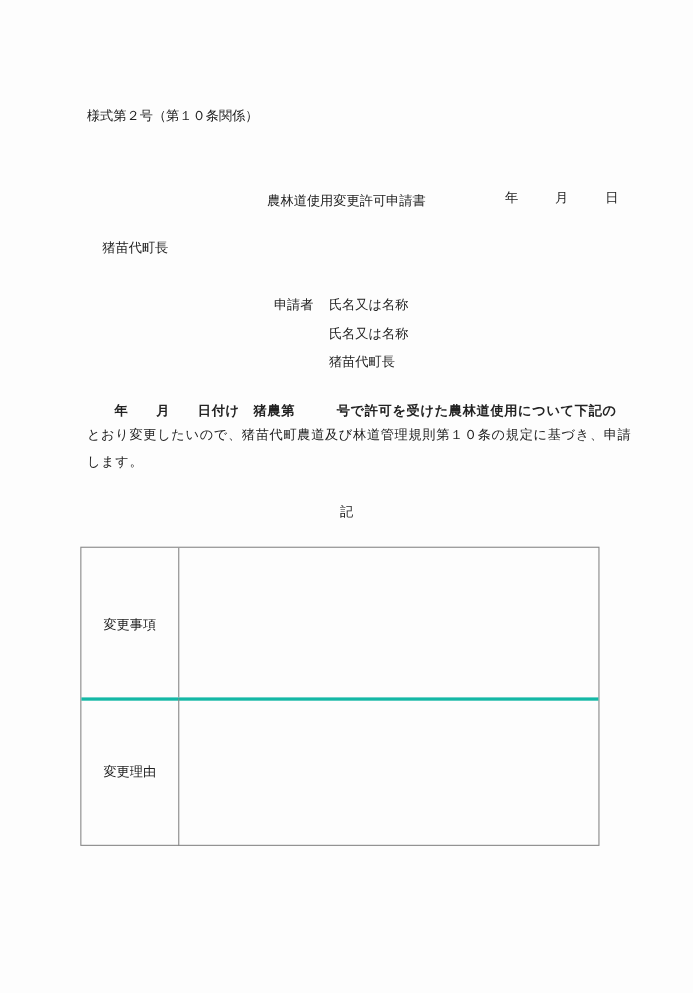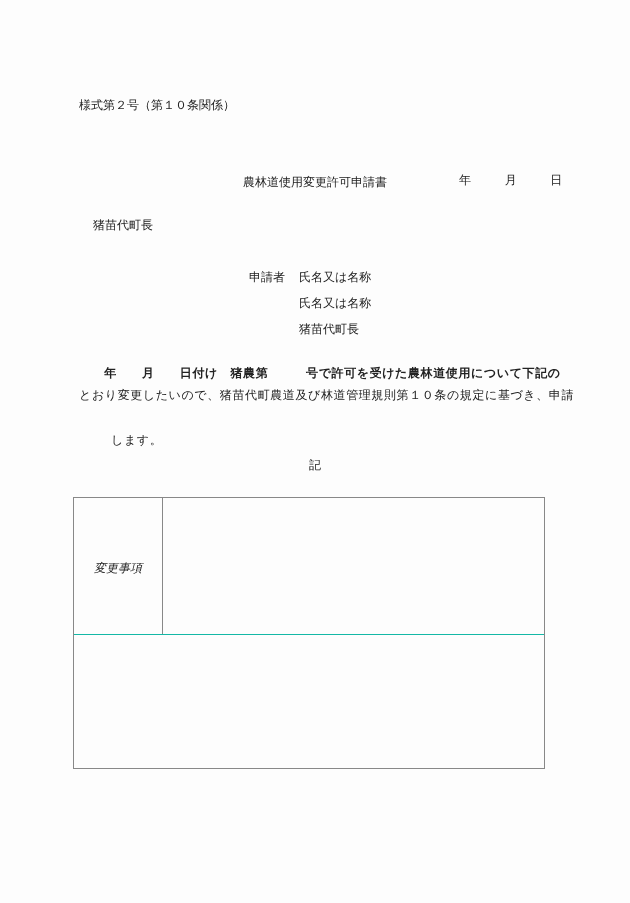--- a/index.html
+++ b/index.html
@@ -11,28 +11,28 @@
   .abs { position: absolute; white-space: nowrap; line-height: 14px; }
   #form-label { left: 79px; top: 98px; }
   #doc-title { left: 0; width: 630px; text-align: center; top: 127px; margin-top: 48px; }
   #date-line { left: 459px; top: 173px; }
   #date-line span { display: inline-block; }
   #addressee { left: 93px; top: 218px; }
   #applicant-label { left: 249px; top: 270px; }
   .app-field { left: 299px; }
   #f1 { top: 270px; } #f2 { top: 296px; } #f3 { top: 322px; }
   .para { left: 79px; width: 470px; letter-spacing: 0.6px; }
-  #p1 { top: 366px; font-weight: bold; } #p2 { top: 388px; } #p3 { top: 433px; margin-left: 32px; }
+  #p1 { top: 366px; font-weight: bold; } #p2 { top: 388px; } #p3 { top: 413px; }
   #ki { left: 0; width: 630px; text-align: center; top: 458px; }
   #table {
     position: absolute; left: 73px; top: 497px; width: 472px; height: 272px;
     border: 1px solid #888; box-sizing: border-box;
   }
   .row { position: absolute; left: 0; width: 100%; }
-  #row1 { top: 0; height: 136px; border-bottom: 1px solid #14b8a6; font-style: italic; }
+  #row1 { top: 0; height: 136px; border-bottom: 3px solid #14b8a6; }
   #row2 { top: 137px; height: 134px; }
   .cell-label { position: absolute; left: 0; top: 0; width: 88px; height: 100%;
     border-right: 1px solid #888; text-align: center; }
   .cell-label span { position: absolute; left: 0; width: 100%; top: 62px; }
   #row2 .cell-label span { top: 58px; }
   .cell-value { position: absolute; left: 89px; right: 0; top: 0; height: 100%; }
 </style>
 </head>
 <body>
 
@@ -59,15 +59,18 @@
 <div class="abs" id="ki">記</div>
 
 <div id="table">
   <div class="row" id="row1">
     <div class="cell-label">
       <span>変更事項</span>
     </div>
     <div class="cell-value"></div>
   </div>
   <div class="row" id="row2">
+    <div class="cell-label">
+      <span>変更理由</span>
+    </div>
     <div class="cell-value"></div>
   </div>
 </div>
 
 </body></html>

